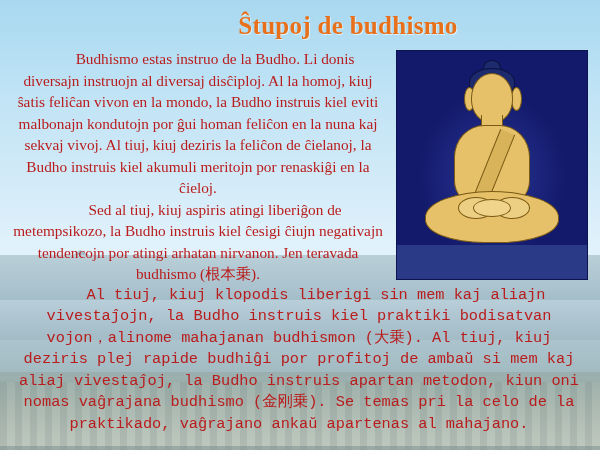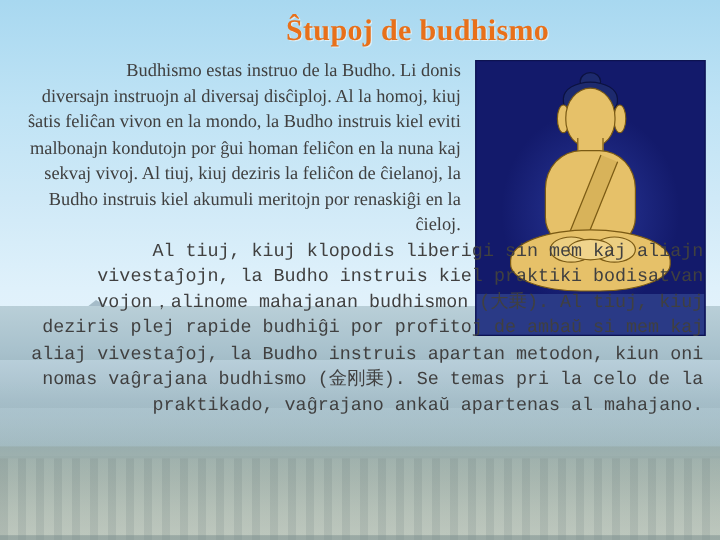--- a/index.html
+++ b/index.html
@@ -108,22 +108,22 @@
   }
 
   
   .body-text {
     position: absolute;
     left: 12px;
     top: 48px;
     width: 576px;
     font-size: 15.3px;
     line-height: 21.5px;
-    color: #404040;
-    text-align: right;
+    color: #b91c1c;
+    text-align: center;
   }
   .para {
     margin: 0 0 0 0;
     text-indent: 34px;
   }
   .para.p1 { width: 372px; }
   .para.p2 { width: 372px; }
   .para.p3 { width: 574px; font-family: Liberation Mono, monospace; }
 
   
@@ -279,17 +279,18 @@
     <div class="b-torso"></div>
     <div class="b-sash"></div>
     <div class="b-legs"></div>
     <div class="b-foot l"></div>
     <div class="b-foot r"></div>
     <div class="b-hands"></div>
   </div>
 
   <div class="body-text">
     <p class="para p1">Budhismo estas instruo de la Budho. Li donis diversajn instruojn al diversaj disĉiploj. Al la homoj, kiuj ŝatis feliĉan vivon en la mondo, la Budho instruis kiel eviti malbonajn kondutojn por ĝui homan feliĉon  en la nuna kaj sekvaj vivoj. Al tiuj, kiuj deziris la feliĉon de ĉielanoj, la Budho instruis kiel akumuli meritojn por renaskiĝi en la ĉieloj.</p>
+    <p class="para p2">Sed al tiuj, kiuj aspiris atingi liberiĝon  de metempsikozo, la Budho instruis kiel ĉesigi ĉiujn negativajn tendencojn por atingi arhatan nirvanon. Jen teravada budhismo (根本乗).</p>
     <p class="para p3">Al tiuj, kiuj klopodis liberigi sin mem kaj aliajn vivestaĵojn, la Budho instruis kiel praktiki bodisatvan vojon，alinome mahajanan budhismon (大乗). Al tiuj, kiuj deziris plej rapide budhiĝi por profitoj de ambaŭ si mem kaj aliaj vivestaĵoj, la Budho instruis apartan metodon, kiun oni nomas vaĝrajana budhismo (金刚乗). Se temas pri la celo de la praktikado, vaĝrajano ankaŭ apartenas al mahajano.</p>
   </div>
 
   <div class="bottom-bar"></div>
 </div>
 
 </body></html>

